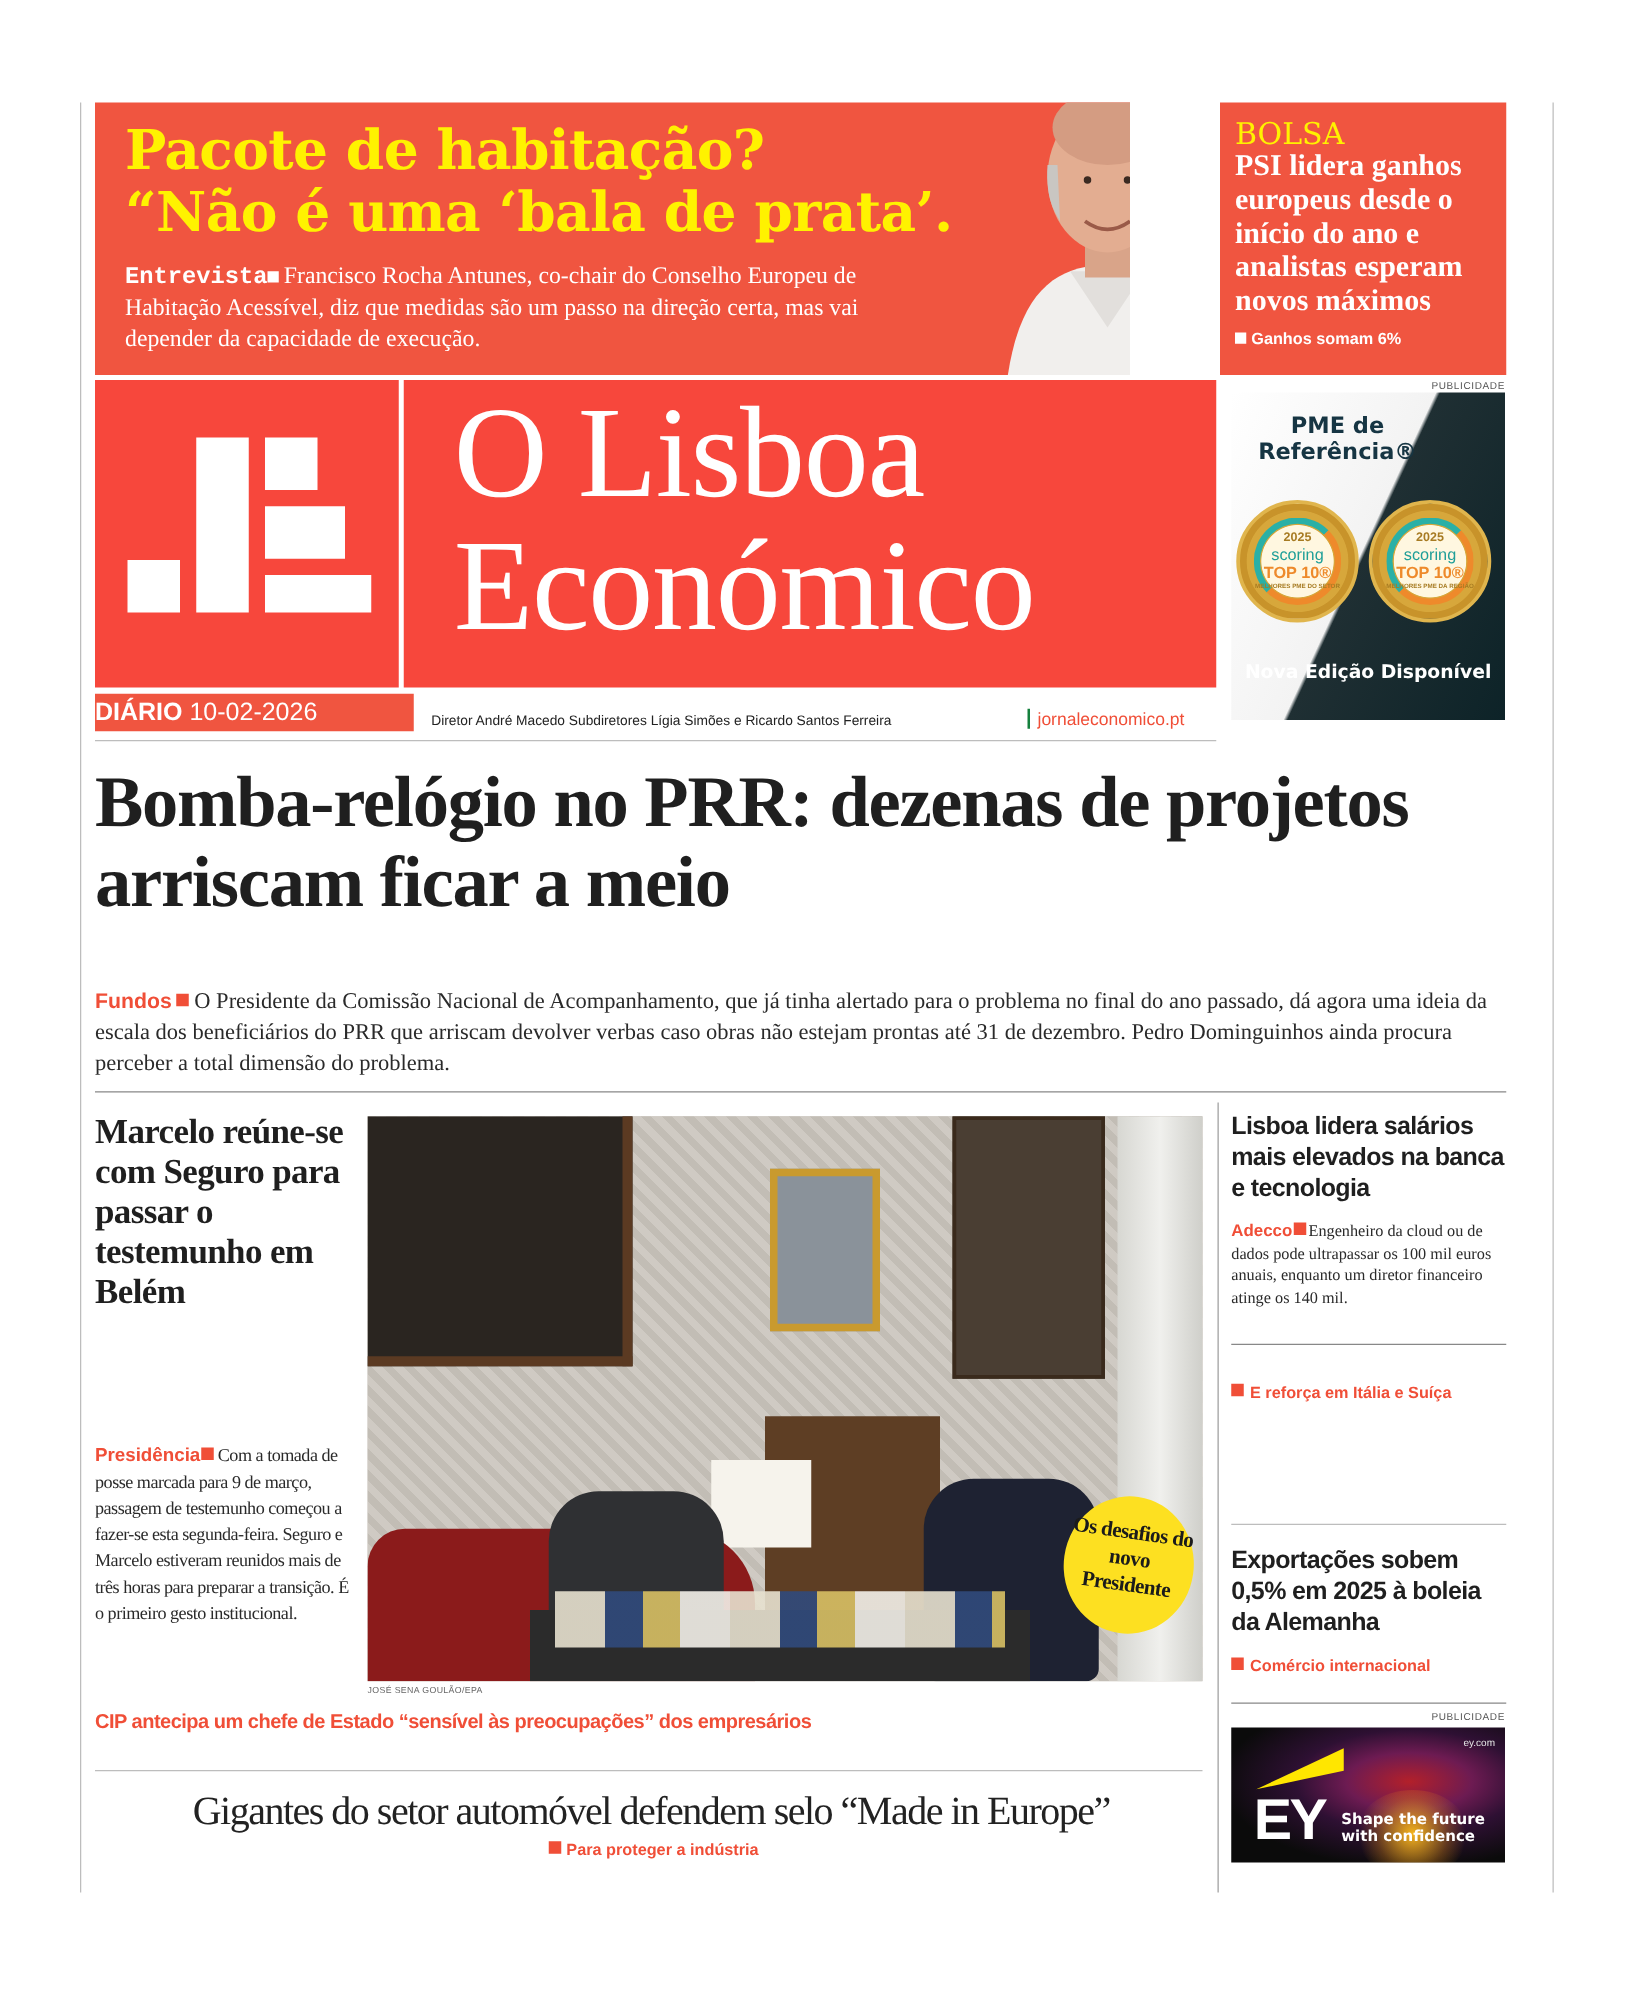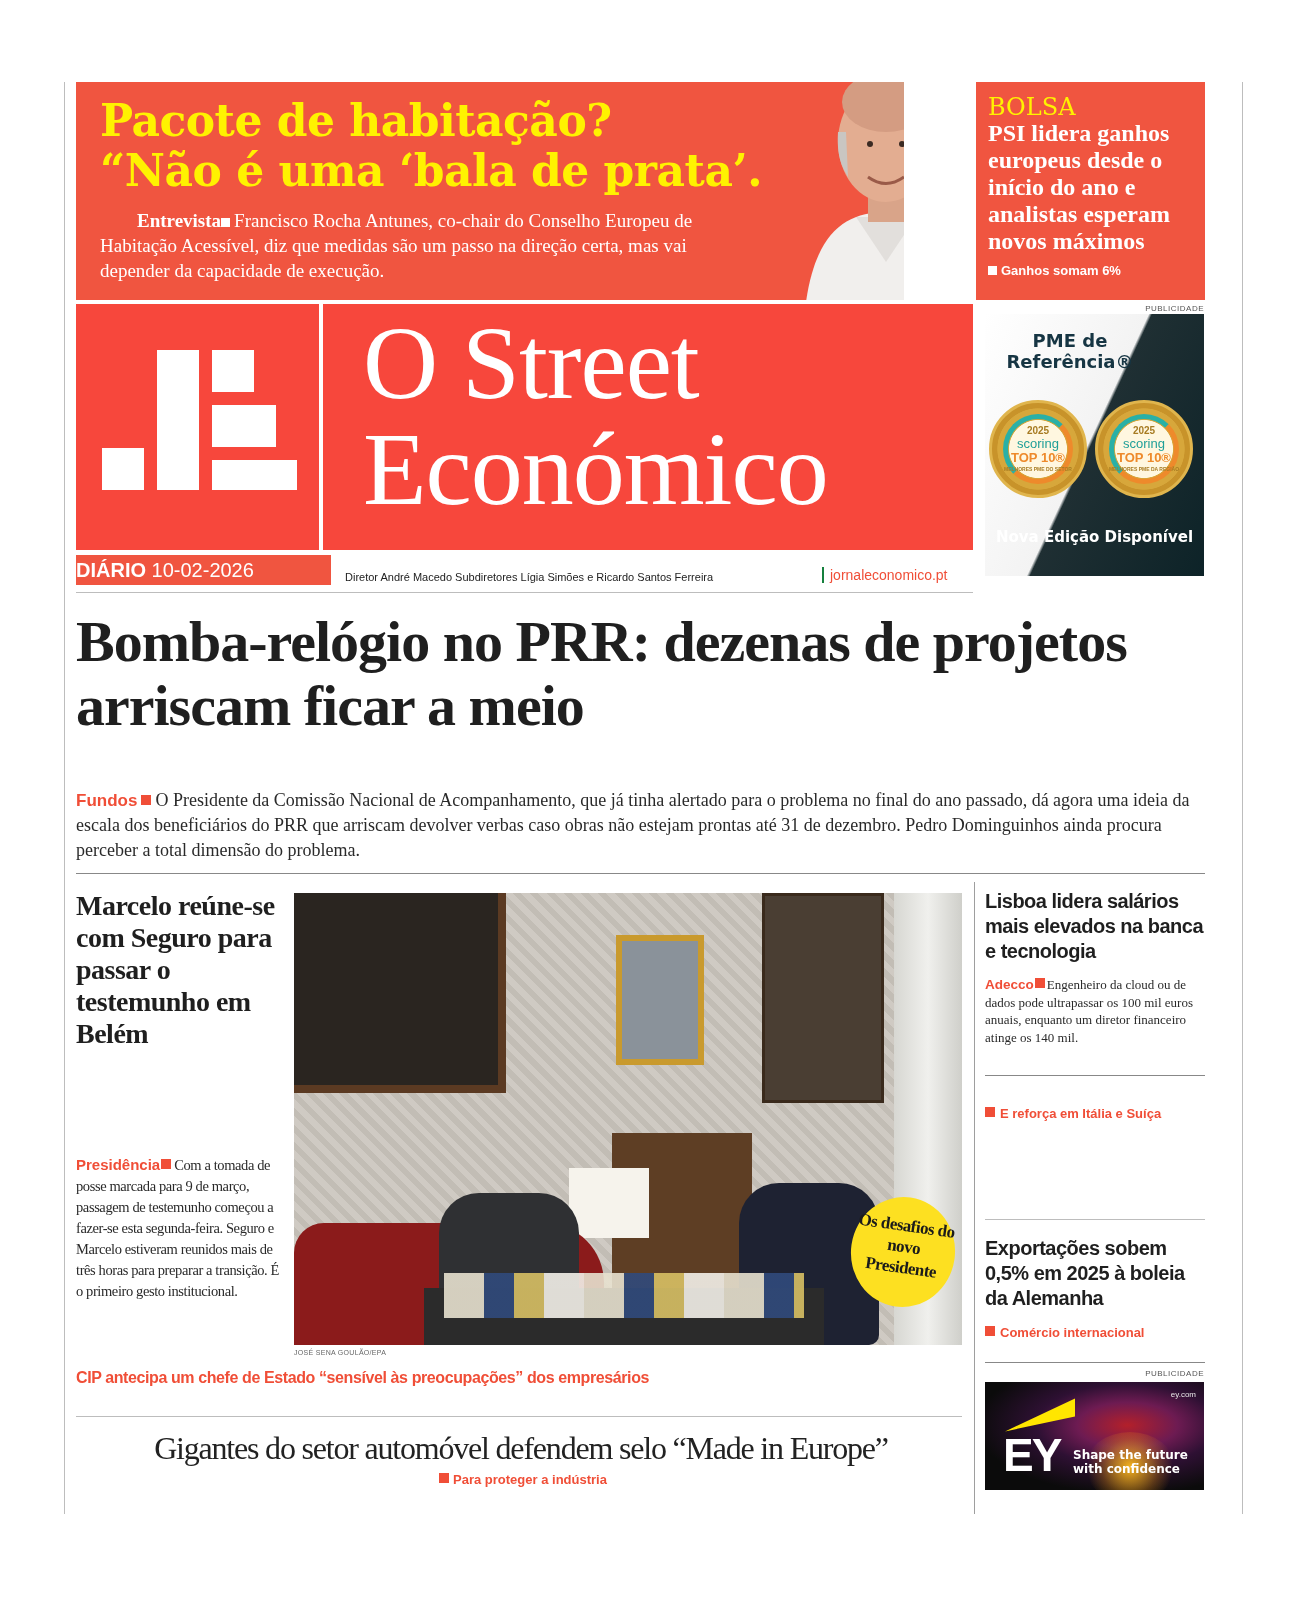--- a/index.html
+++ b/index.html
@@ -15,21 +15,21 @@
   .sans { font-family: "Liberation Sans", sans-serif; }
   .sq { display: inline-block; width: 10px; height: 10px; background: #f04e37; margin: 0 4px 0 4px; vertical-align: 1px; }
   .sq-w { display: inline-block; width: 9px; height: 9px; background: #ffffff; margin-right: 4px; vertical-align: 0px; }
 
   
   .top-banner { left: 11px; top: 0; width: 828px; height: 218px; background: #f05540; overflow: hidden; }
   .top-banner .hl { position: absolute; left: 24px; top: 14px; color: #fff200; font-weight: bold;
                     font-size: 44px; line-height: 50px; letter-spacing: -0.5px; }
   .top-banner .dek { position: absolute; left: 24px; top: 126px; width: 640px; color: #ffffff;
                      font-size: 19px; line-height: 25px; }
-  .top-banner .dek b { font-family: Liberation Serif, serif; font-weight: bold; margin-left: 37px; }
+  .top-banner .dek b { font-family: Liberation Mono, monospace; font-weight: bold; }
   .portrait { position: absolute; left: 720px; top: -20px; width: 180px; height: 240px; }
 
   .bolsa { left: 911px; top: 0; width: 229px; height: 218px; background: #f05540; padding: 12px 12px; }
   .bolsa .kicker { color: #fff200; font-size: 24px; line-height: 26px; }
   .bolsa .hl { color: #ffffff; font-size: 24px; line-height: 27px; font-weight: bold; }
   .bolsa .sub { color: #ffffff; font-size: 13px; font-weight: bold; margin-top: 8px; }
 
   
   .logo-box { left: 11px; top: 222px; width: 243px; height: 246px; background: #f7473c; }
   .logo-box .blk { position: absolute; background: #ffffff; }
@@ -149,21 +149,21 @@
 
   <div class="abs logo-box">
     <div class="blk" style="left:26px; top:144px; width:42px; height:42px;"></div>
     <div class="blk" style="left:81px; top:46px; width:42px; height:140px;"></div>
     <div class="blk" style="left:136px; top:46px; width:42px; height:42px;"></div>
     <div class="blk" style="left:136px; top:101px; width:64px; height:42px;"></div>
     <div class="blk" style="left:136px; top:156px; width:85px; height:30px;"></div>
   </div>
   <div class="abs title-box">
     <div class="title lserif">
-      <div>O Street</div>
+      <div>O Lisboa</div>
       <div>Económico</div>
     </div>
   </div>
 
   <div class="abs ad-label" style="left:1070px; top:222px; width:69px;">PUBLICIDADE</div>
   <div class="abs pme-ad">
     <div class="t">
       <div>PME de</div>
       <div>Referência®</div>
     </div>

